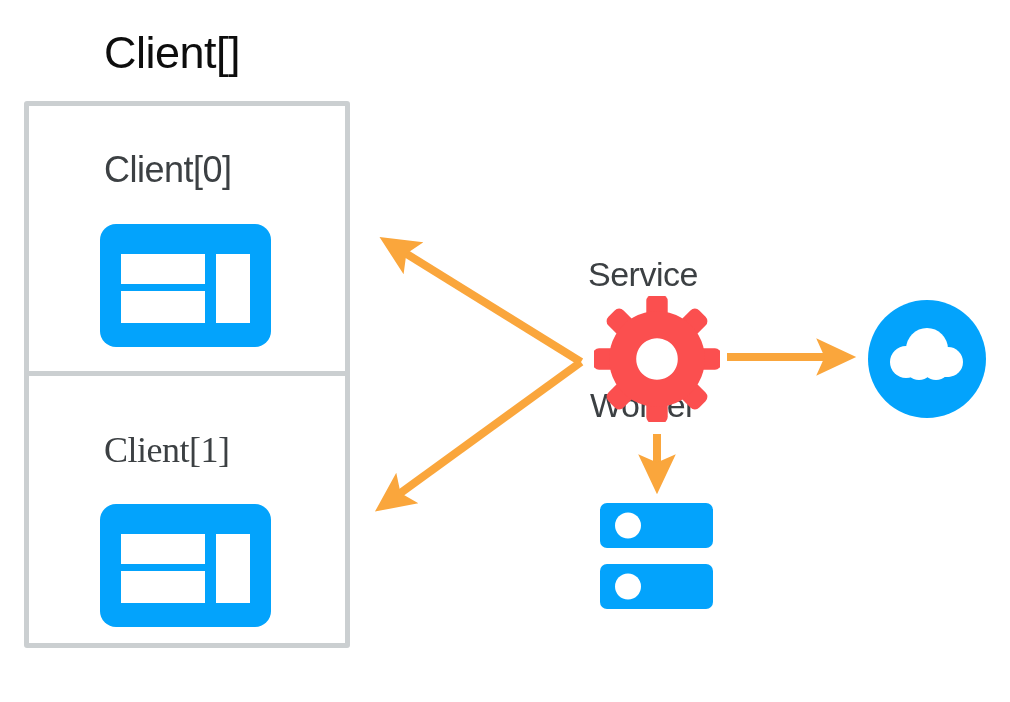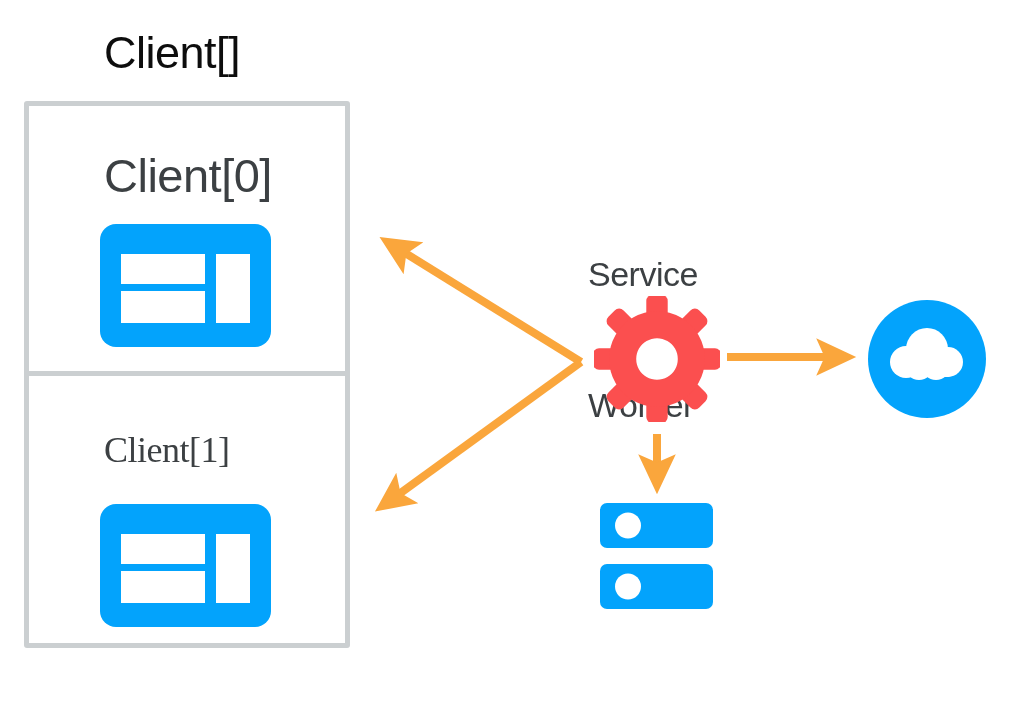--- a/index.html
+++ b/index.html
@@ -30,40 +30,40 @@
   #clients-title {
     left: 104px;
     top: 28px;
     font-size: 45px;
     font-weight: 500;
     color: #0d0d0d;
   }
   #client0-label {
     left: 104px;
     top: 150px;
-    font-size: 47px;
+    font-size: 36px;
     font-weight: 400;
     color: #3c4043;
   }
   #client1-label {
     left: 104px;
     top: 430px;
     font-size: 36px;
     font-weight: 400;
     color: #3c4043;
     font-family: Liberation Serif, serif;
   }
   #sw-title {
     left: 588px;
     top: 166px;
     font-size: 34px;
     font-weight: 400;
     color: #3c4043;
     line-height: 1.28;
-    text-align: left;
+    text-align: center;
   }
 
   
   #clients-box {
     position: absolute;
     left: 24px;
     top: 101px;
     width: 326px;
     height: 547px;
     box-sizing: border-box;

